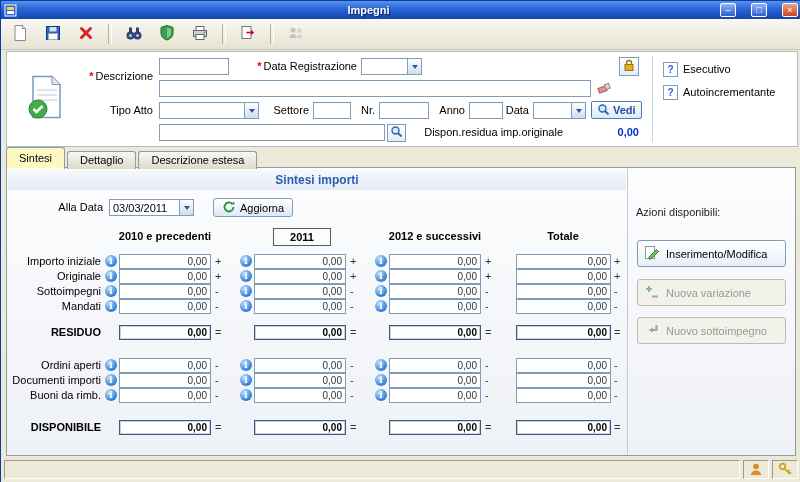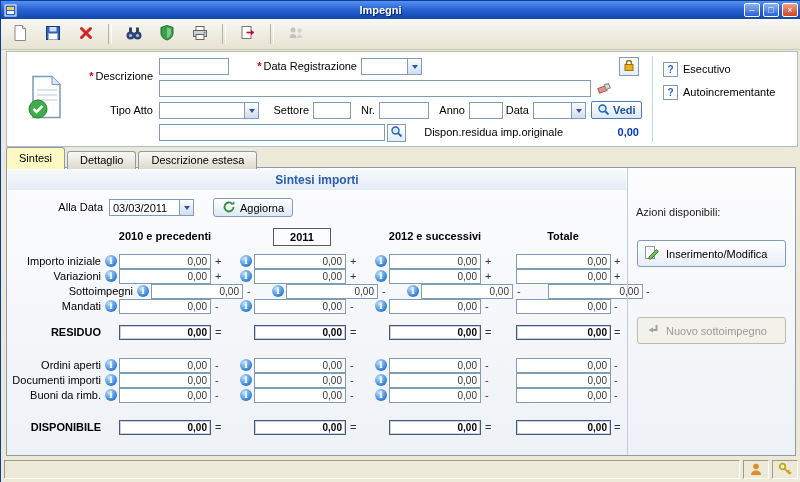--- a/index.html
+++ b/index.html
@@ -1,20 +1,20 @@
 <!DOCTYPE html>
 <html><head>
 <meta charset="utf-8">
 <style>
   html,body{margin:0;padding:0}
   body{font-family:"Liberation Sans",sans-serif;font-size:11px;background:#d6d2c2}
   .window{position:relative;width:800px;height:482px;background:#ece9d8;border:1px solid #0a3c9e;overflow:hidden}
 
   
-  .titlebar{position:absolute;left:0;top:0;right:0;height:18px;background:linear-gradient(180deg,#5792ef 0%,#2a63d5 45%,#1048ad 100%);display:flex;align-items:center;padding:0 3px;gap:3px}
+  .titlebar{position:absolute;left:0;top:0;right:0;height:18px;background:linear-gradient(180deg,#5792ef 0%,#2a63d5 45%,#1048ad 100%);display:flex;align-items:center;padding:0 3px;gap:15px}
   .title-text{flex:1;text-align:center;color:#fff;font-weight:bold;font-size:11px;text-shadow:1px 1px 1px rgba(0,20,80,.8)}
   .winbtn{width:16px;height:14px;border:1px solid #fff;border-radius:2px;color:#fff;font-size:9px;line-height:11px;text-align:center;background:linear-gradient(180deg,#8fb4f4,#2a5fd0);padding:0;cursor:default}
   .winbtn.close{background:linear-gradient(180deg,#f0a088,#cc4422)}
 
   
   .toolbar{position:absolute;left:0;top:18px;right:0;height:30px;background:linear-gradient(#f8f7f2,#e7e3d3);border-bottom:1px solid #cdc8b2;display:flex;align-items:center;padding:0 6px;gap:7px}
   .tbtn{width:26px;height:26px;border:none;background:transparent;display:flex;align-items:center;justify-content:center;padding:0}
   .tsep{width:2px;height:20px;border-left:1px solid #b7b29c;border-right:1px solid #fff;margin:0 2px}
 
   
@@ -265,34 +265,34 @@
             <span class="info-icon" style="left: 233px;">i</span>
             <input class="gfield" readonly="" value="0,00" style="left: 247px; width: 92px;">
             <span class="gop" style="left: 343px;">+</span>
             <span class="info-icon" style="left: 368px;">i</span>
             <input class="gfield" readonly="" value="0,00" style="left: 382px; width: 92px;">
             <span class="gop" style="left: 478px;">+</span>
             <input class="gfield" readonly="" value="0,00" style="left: 509px; width: 95px;">
             <span class="gop" style="left: 607px;">+</span>
           </div>
           <div class="grid-row" style="top: 101px;">
-            <span class="rlabel">Variazioni</span>
+            <span class="rlabel">Originale</span>
             <span class="info-icon" style="left: 98px;">i</span>
             <input class="gfield" readonly="" value="0,00" style="left: 112px; width: 92px;">
             <span class="gop" style="left: 208px;">+</span>
             <span class="info-icon" style="left: 233px;">i</span>
             <input class="gfield" readonly="" value="0,00" style="left: 247px; width: 92px;">
             <span class="gop" style="left: 343px;">+</span>
             <span class="info-icon" style="left: 368px;">i</span>
             <input class="gfield" readonly="" value="0,00" style="left: 382px; width: 92px;">
             <span class="gop" style="left: 478px;">+</span>
             <input class="gfield" readonly="" value="0,00" style="left: 509px; width: 95px;">
             <span class="gop" style="left: 607px;">+</span>
           </div>
-          <div class="grid-row" style="top: 116px; margin-left: 32px;">
+          <div class="grid-row" style="top: 116px;">
             <span class="rlabel">Sottoimpegni</span>
             <span class="info-icon" style="left: 98px;">i</span>
             <input class="gfield" readonly="" value="0,00" style="left: 112px; width: 92px;">
             <span class="gop" style="left: 208px;">-</span>
             <span class="info-icon" style="left: 233px;">i</span>
             <input class="gfield" readonly="" value="0,00" style="left: 247px; width: 92px;">
             <span class="gop" style="left: 343px;">-</span>
             <span class="info-icon" style="left: 368px;">i</span>
             <input class="gfield" readonly="" value="0,00" style="left: 382px; width: 92px;">
             <span class="gop" style="left: 478px;">-</span>
@@ -382,20 +382,27 @@
 
     <div class="action-panel">
       <div class="actions-title">Azioni disponibili:</div>
       <button class="action-btn" style="top:72px">
         <span><svg width="16" height="16">
               <rect x="1.5" y="1.5" width="9" height="12" fill="#fff" stroke="#8899aa"></rect>
               <path d="M6 13.5l7.5-7.5 2 2-7.5 7.5H6z" transform="translate(-1,-1.5)" fill="#6fbf5a" stroke="#3f7f34"></path>
             </svg></span>
         <span>Inserimento/Modifica</span>
       </button>
+      <button class="action-btn disabled" style="top:111px" disabled="">
+        <span><svg width="16" height="16" opacity="0.55">
+              <path d="M5 2v6M2 5h6" stroke="#3a7f8f" stroke-width="2"></path>
+              <path d="M8 12.5h6" stroke="#3a7f8f" stroke-width="2"></path>
+            </svg></span>
+        <span>Nuova variazione</span>
+      </button>
       <button class="action-btn disabled" style="top:149px" disabled="">
         <span><svg width="16" height="16" opacity="0.55">
               <path d="M12.5 3v5H8" fill="none" stroke="#556677" stroke-width="2"></path>
               <path d="M9 5.5L4.5 8l4.5 2.5z" fill="#556677"></path>
             </svg></span>
         <span>Nuovo sottoimpegno</span>
       </button>
     </div>
   </div>
 

